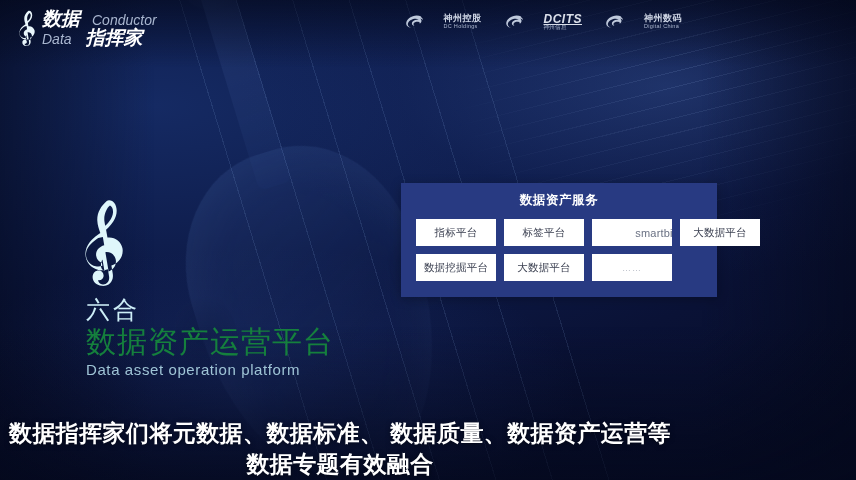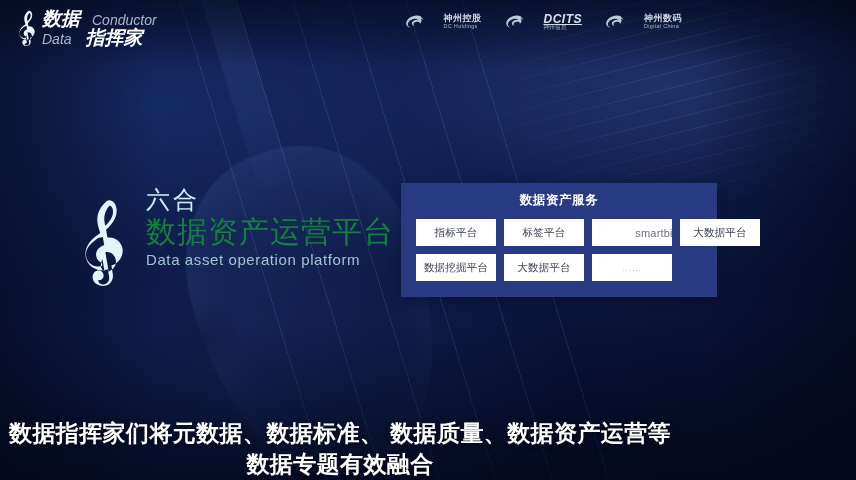--- a/index.html
+++ b/index.html
@@ -129,21 +129,21 @@
   .partner { display: flex; align-items: center; gap: 20px; opacity: 0.92; }
   .swoosh { width: 20px; height: 20px; display: block; flex: none; }
   .p-text { line-height: 1.05; }
   .p-cn { font-size: 9px; color: #dfe6f3; font-weight: bold; white-space: nowrap; letter-spacing: .5px;}
   .p-en { font-size: 5.5px; color: #b6c1d8; white-space: nowrap; letter-spacing: .3px; }
   .p-cn-big { font-size: 12px; color: #eef2fa; font-weight: bold; font-style: italic; letter-spacing: .5px; text-decoration: underline;}
 
   
   .platform-brand {
     position: absolute; left: 74px; top: 186px;
-    display: flex; align-items: flex-start;
+    display: flex; align-items: flex-start; flex-direction: column;
   }
   .clef-big { width: 60px; height: 108px; display: block; margin-top: 2px; }
   .pb-text { margin-left: 12px; }
   .pb-line1 {
     font-size: 24px; color: #cdeef7; letter-spacing: 3px;
     line-height: 1.18;
   }
   .pb-line2 {
     font-size: 30px; color: #15803d; letter-spacing: 1px;
     line-height: 1.24; margin-top: -1px;

